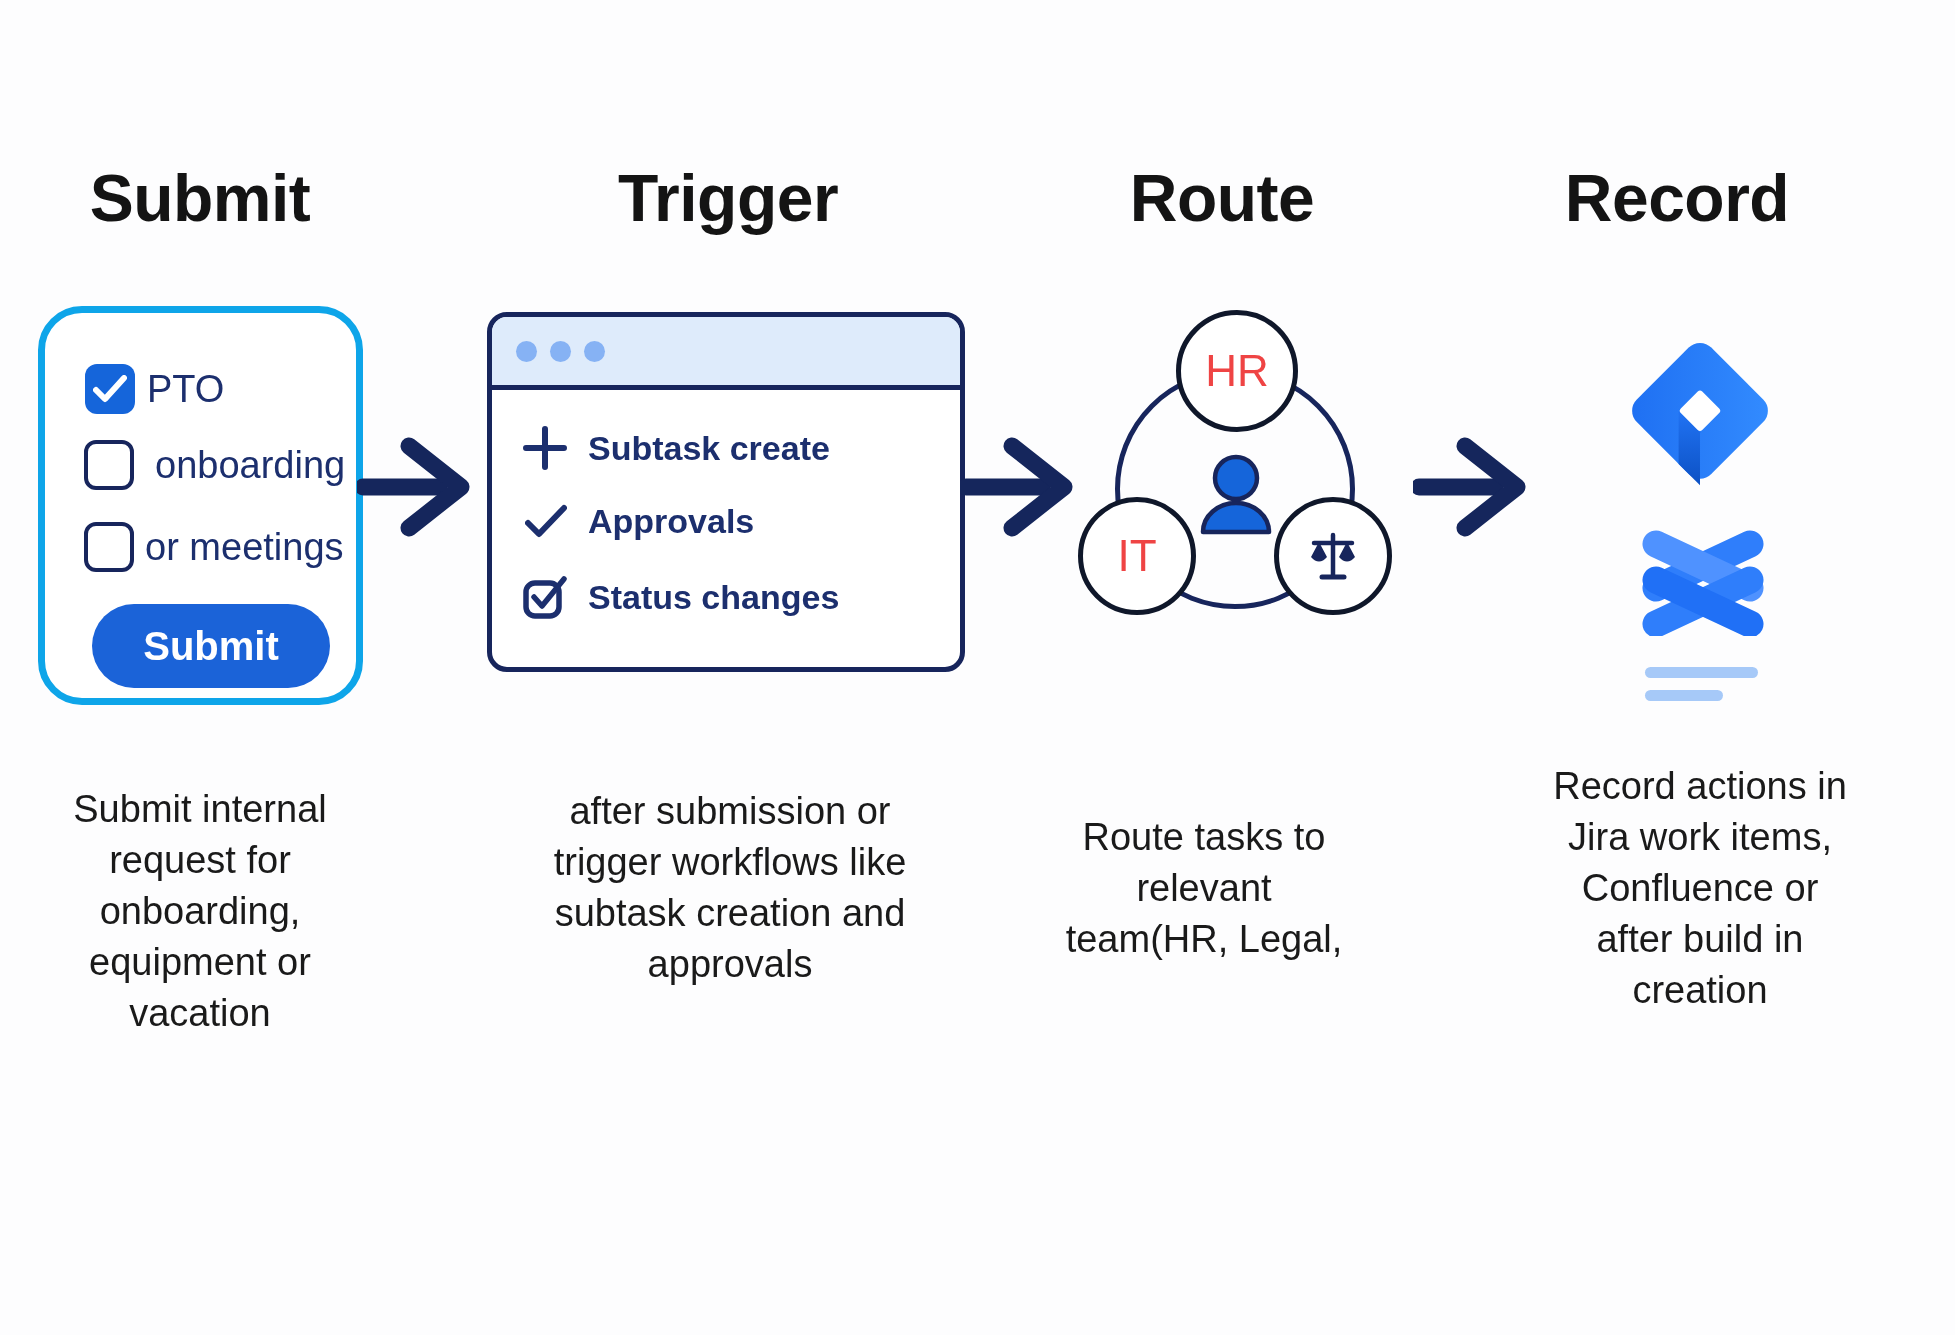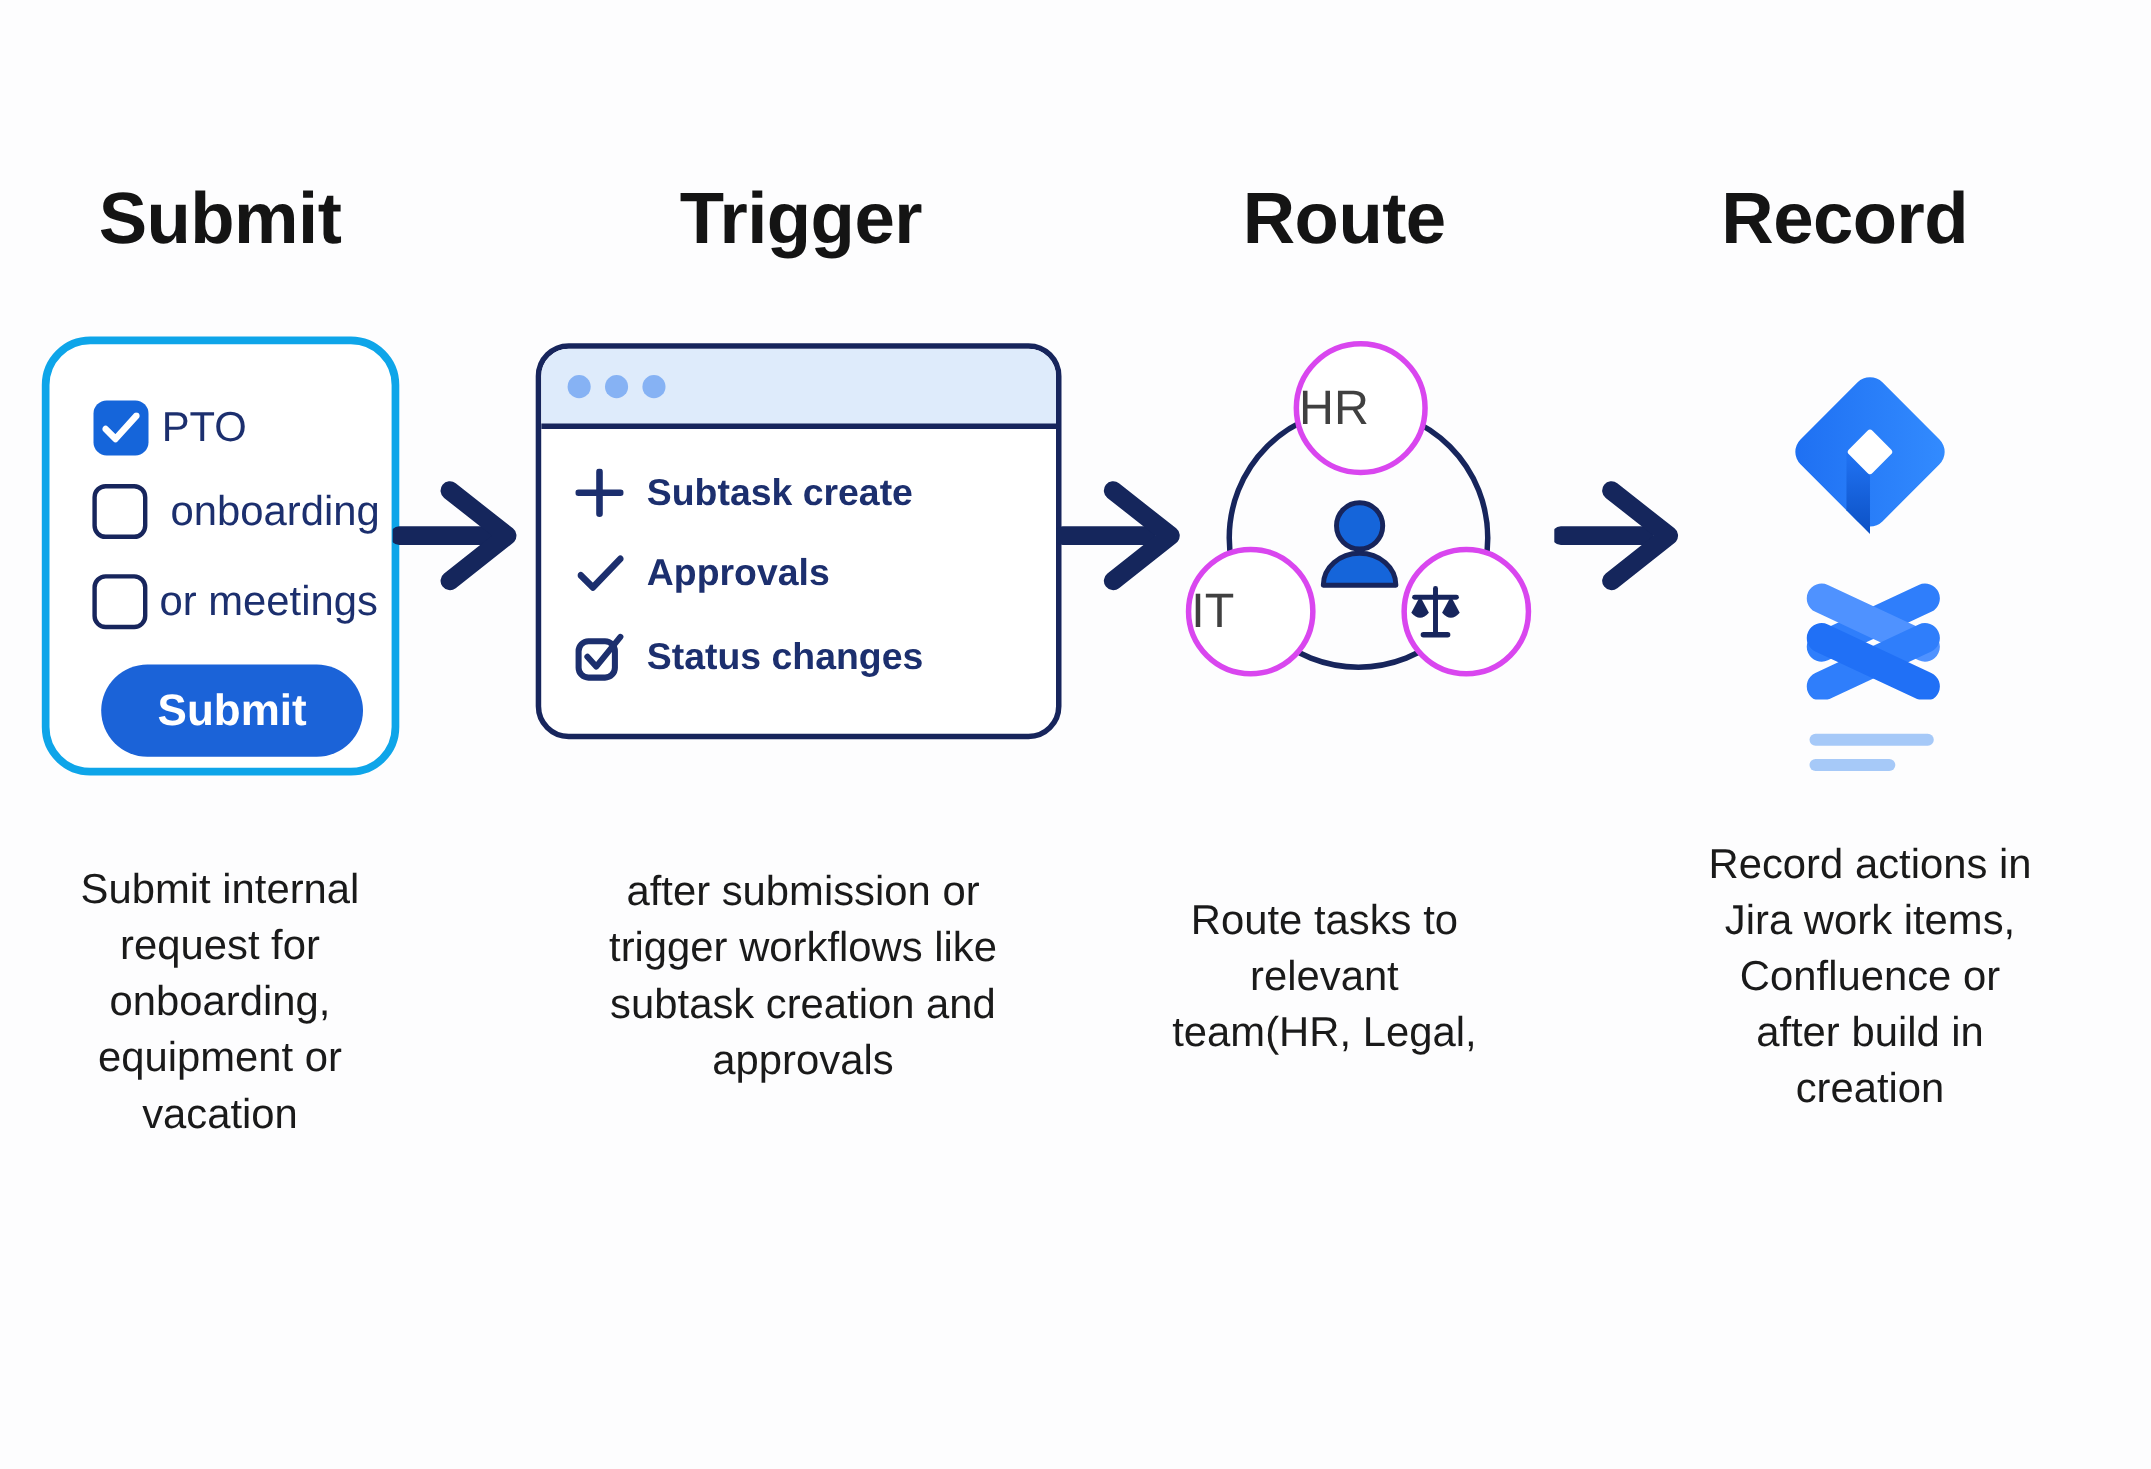--- a/index.html
+++ b/index.html
@@ -44,21 +44,21 @@
 
   
   .arrow{position:absolute;width:130px;height:130px;top:422px;}
   .arrow-1{left:357px;}
   .arrow-2{left:960px;}
   .arrow-3{left:1413px;}
 
   
   .browser{
     position:absolute;left:487px;top:312px;width:478px;height:360px;box-sizing:border-box;
-    background:#ffffff;border:5px solid #17255C;border-radius:30px;overflow:hidden;
+    background:#ffffff;border:5px solid #17255C;border-radius:20px;overflow:hidden;
   }
   .browser-bar{
     height:68px;background:#DEEBFB;border-bottom:5px solid #17255C;
     display:flex;align-items:center;padding-left:24px;gap:13px;
   }
   .dot{width:21px;height:21px;border-radius:50%;background:#86B2F4;}
   .w-icon{position:absolute;}
   .wi-1{left:31px;top:109px;}
   .wi-2{left:33px;top:187px;}
   .wi-3{left:30px;top:258px;}
@@ -69,23 +69,23 @@
   .wl-1{top:109px;}
   .wl-2{top:182px;}
   .wl-3{top:258px;}
 
   
   .big-ring{
     position:absolute;left:1115px;top:369px;width:240px;height:240px;box-sizing:border-box;
     border:5px solid #17255C;border-radius:50%;z-index:1;
   }
   .team-circle{
-    position:absolute;box-sizing:border-box;background:#ffffff;border:5px solid #d946ef;border-radius:50%;
-    display:flex;align-items:center;z-index:2;
-    font-size:44px;font-weight:500;color:#404040;
+    position:absolute;box-sizing:border-box;background:#ffffff;border:5px solid #0f172a;border-radius:50%;
+    display:flex;align-items:center;justify-content:center;z-index:2;
+    font-size:44px;font-weight:500;color:#ef4444;
   }
   .tc-hr{left:1176px;top:310px;width:122px;height:122px;}
   .tc-it{left:1078px;top:497px;width:118px;height:118px;}
   .tc-legal{left:1274px;top:497px;width:118px;height:118px;}
   .person{position:absolute;left:1198px;top:453px;z-index:2;}
 
   
   .jira-logo{position:absolute;left:1620px;top:331px;}
   .confluence-logo{position:absolute;left:1642px;top:524px;}
   .rec-line{position:absolute;height:11px;border-radius:6px;background:#A6C9F8;}

